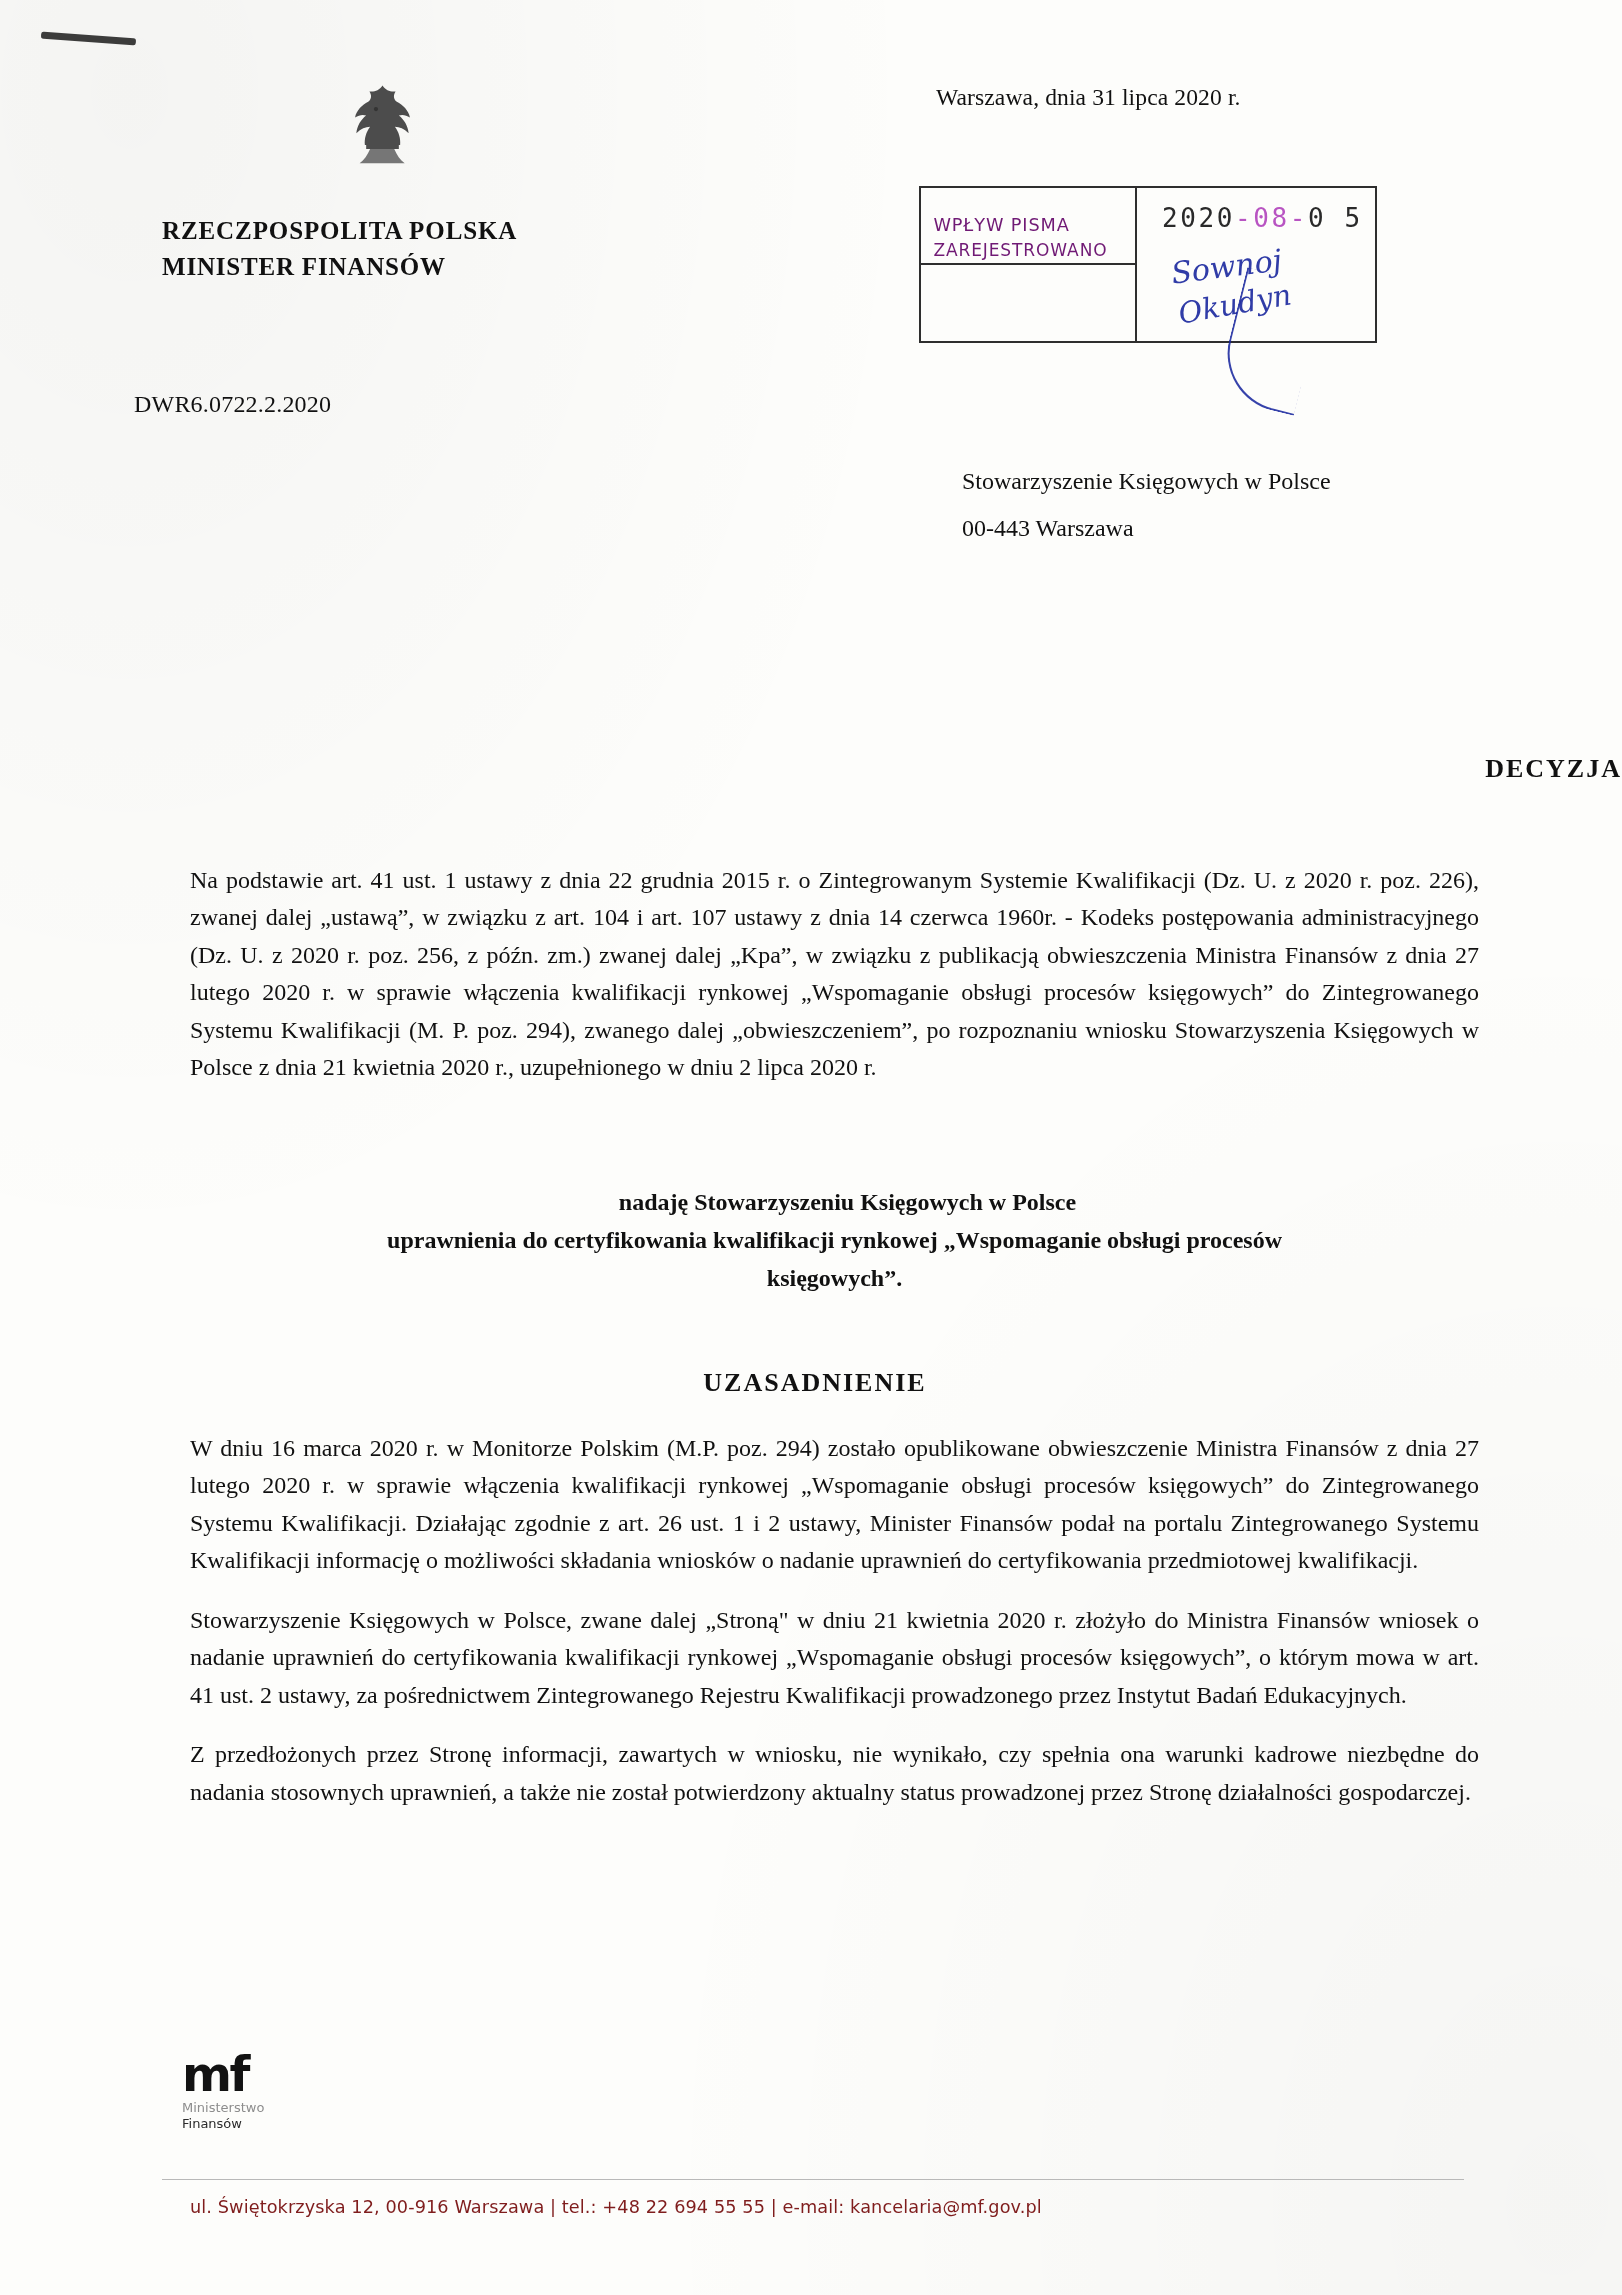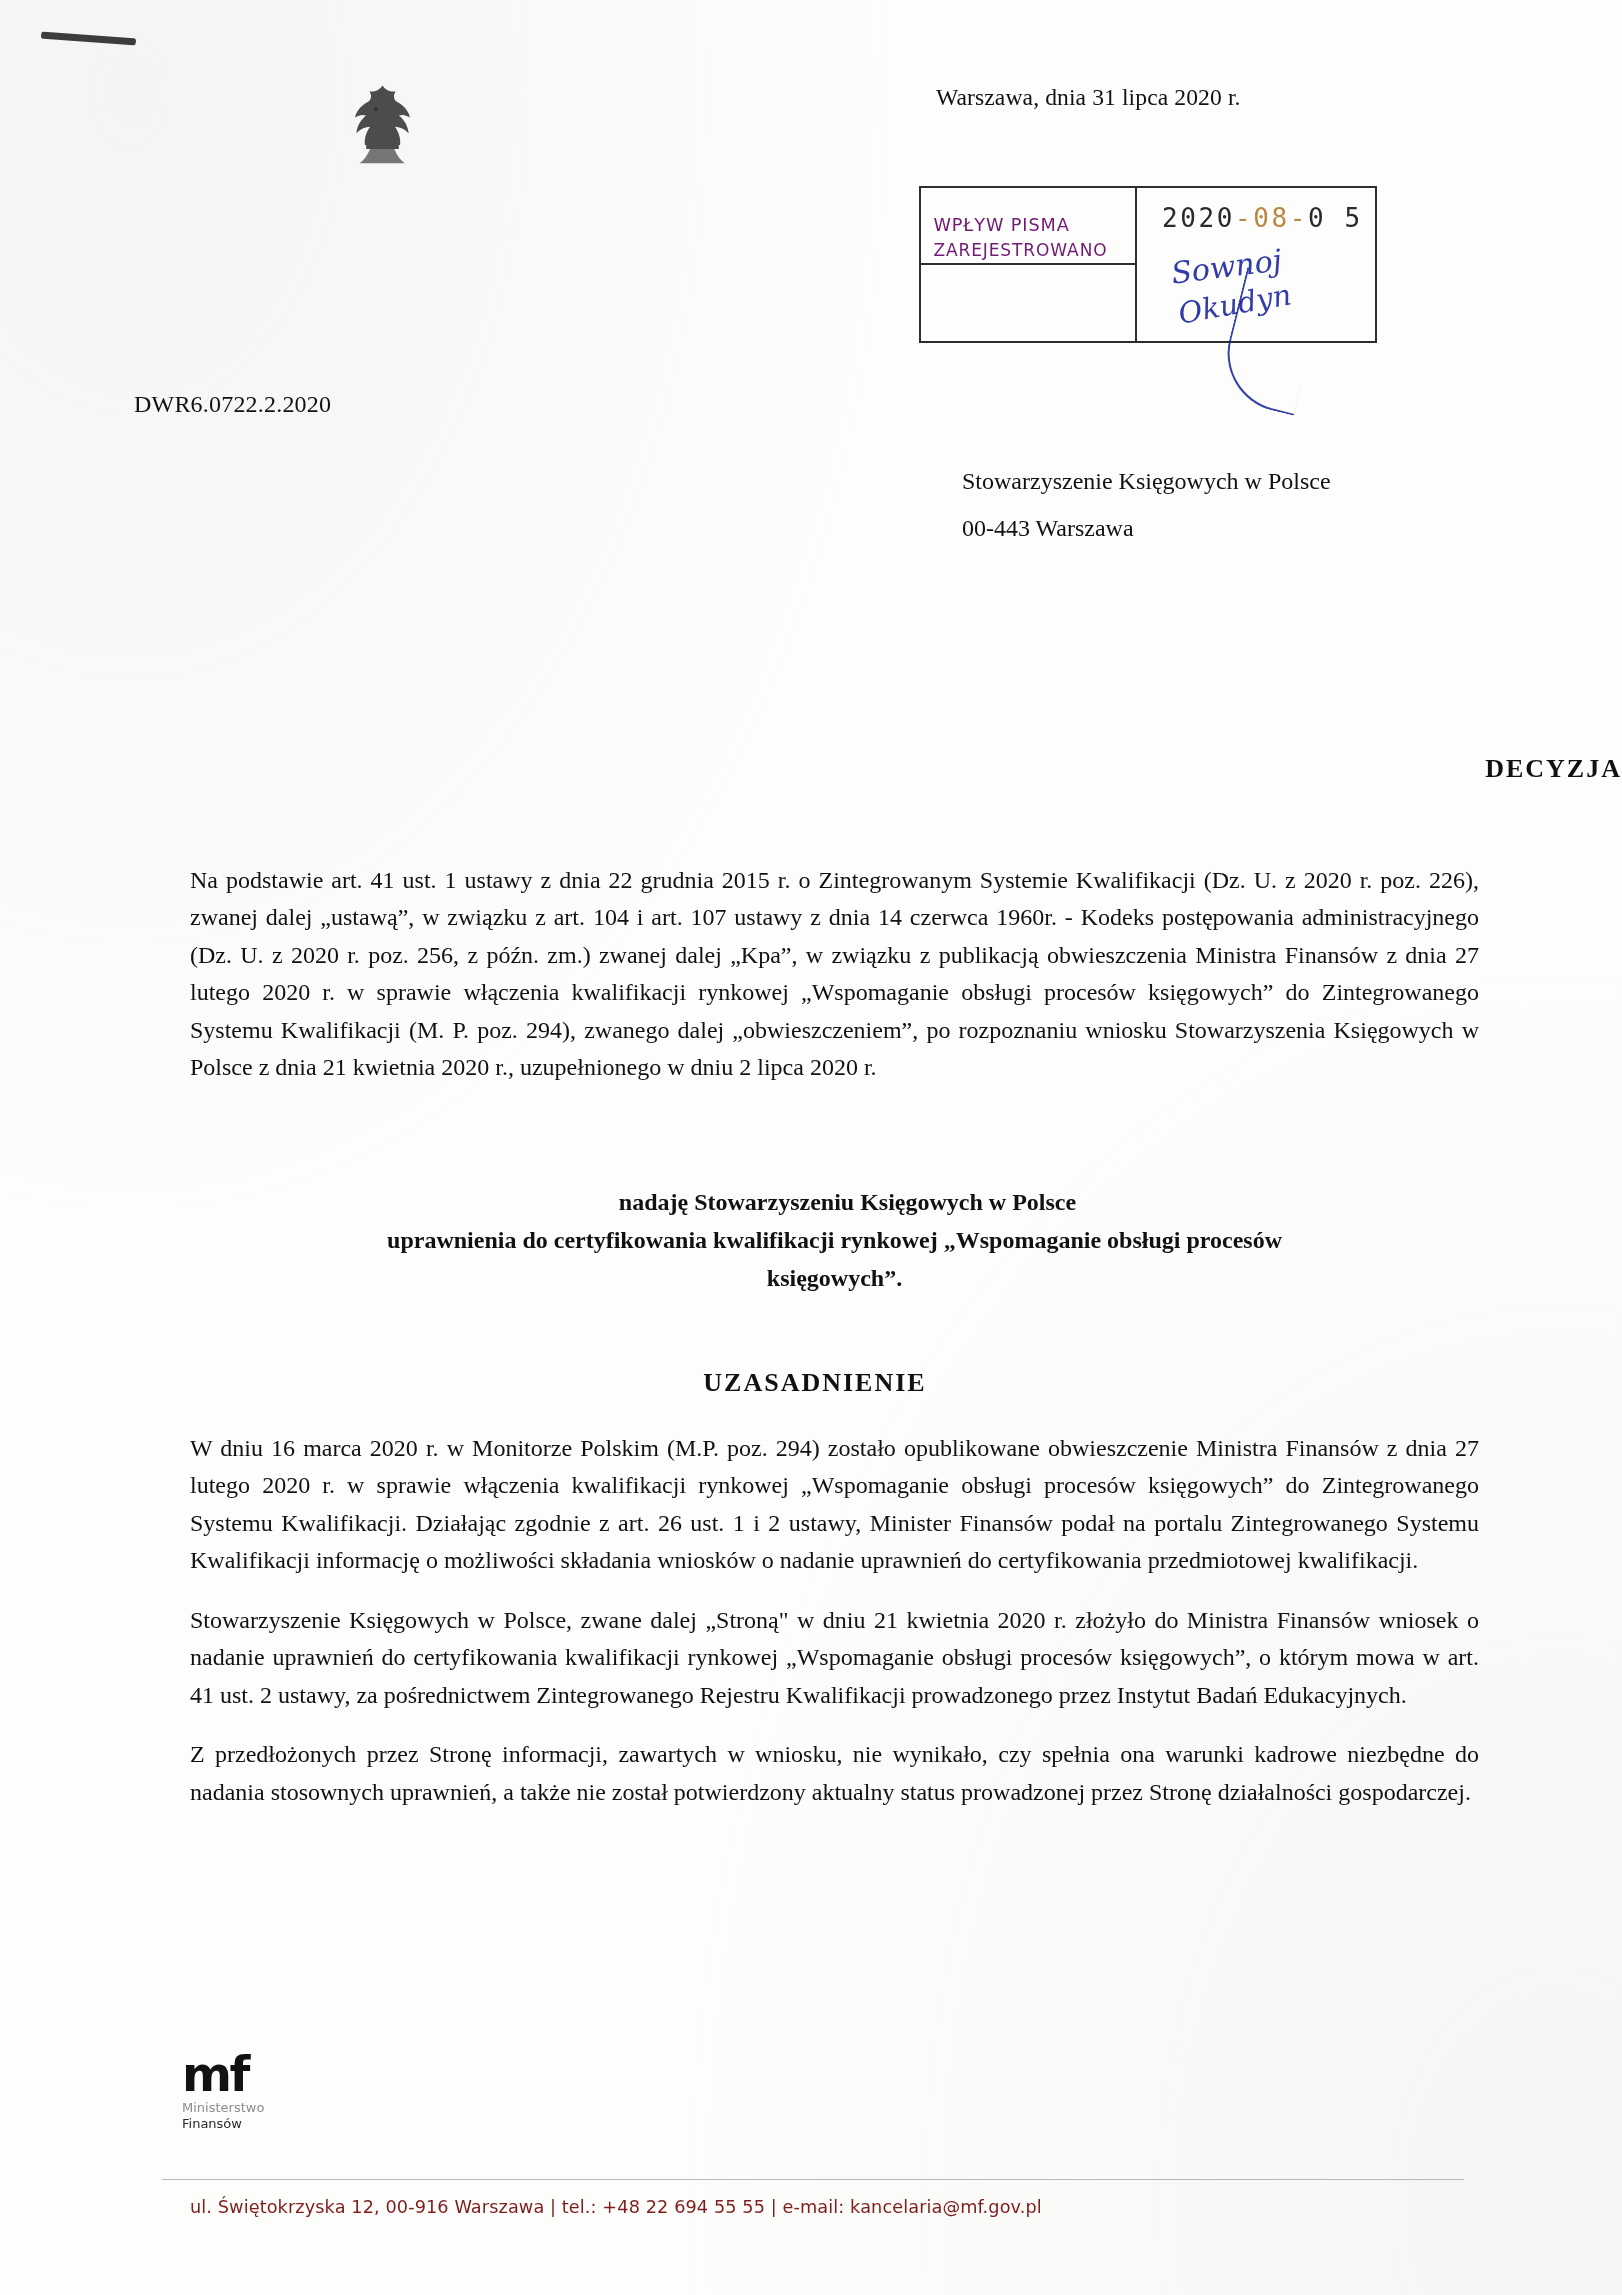--- a/index.html
+++ b/index.html
@@ -120,21 +120,21 @@
   .stamp .date-stamp {
     position: absolute;
     left: 243px;
     top: 17px;
     font-family: "DejaVu Sans Mono", monospace;
     font-size: 26px;
     letter-spacing: 2.6px;
     color: #2a2a2a;
   }
   .stamp .date-stamp .faint {
-    color: #a16207;
+    color: #a21caf;
     opacity: .75;
     margin-top: 44px;
   }
   .sig-ink {
     position: absolute;
     font-family: "DejaVu Serif", serif;
     color: #14229c;
     font-style: italic;
     transform: rotate(-7deg);
     opacity: .88;
@@ -281,20 +281,24 @@
       <svg viewBox="0 0 130 150" width="85" height="98" aria-hidden="true">
         <g fill="#3a3a3a" opacity="0.9">
           <path d="M65 10 c-5 8 -13 10 -20 9 c4 6 3 12 -2 16 c-9 5 -18 13 -20 24 c6 -4 12 -5 17 -3 c-8 6 -14 16 -15 27 c7 -7 14 -10 21 -10 c-6 8 -9 18 -8 28 l54 0 c1 -10 -2 -20 -8 -28 c7 0 14 3 21 10 c-1 -11 -7 -21 -15 -27 c5 -2 11 -1 17 3 c-2 -11 -11 -19 -20 -24 c-5 -4 -6 -10 -2 -16 c-7 1 -15 -1 -20 -9 z"></path>
           <path d="M40 101 l50 0 l0 6 l-50 0 z"></path>
           <path d="M46 107 c-4 9 -9 17 -16 22 l69 0 c-7 -5 -12 -13 -16 -22 z" opacity="0.75"></path>
           <circle cx="55" cy="46" r="3.2" fill="#1f1f1f"></circle>
         </g>
       </svg>
     </div>
 
+    <div class="authority">
+      <div>RZECZPOSPOLITA POLSKA</div>
+      <div>MINISTER FINANSÓW</div>
+    </div>
 
     <div class="stamp">
       <div class="frame"></div>
       <div class="v-div"></div>
       <div class="h-div"></div>
       <div class="lbl1">WPŁYW PISMA</div>
       <div class="lbl2">ZAREJESTROWANO</div>
       <div class="date-stamp">
         <span>2020</span><span class="faint">-08-</span><span>0 5</span>
       </div>

